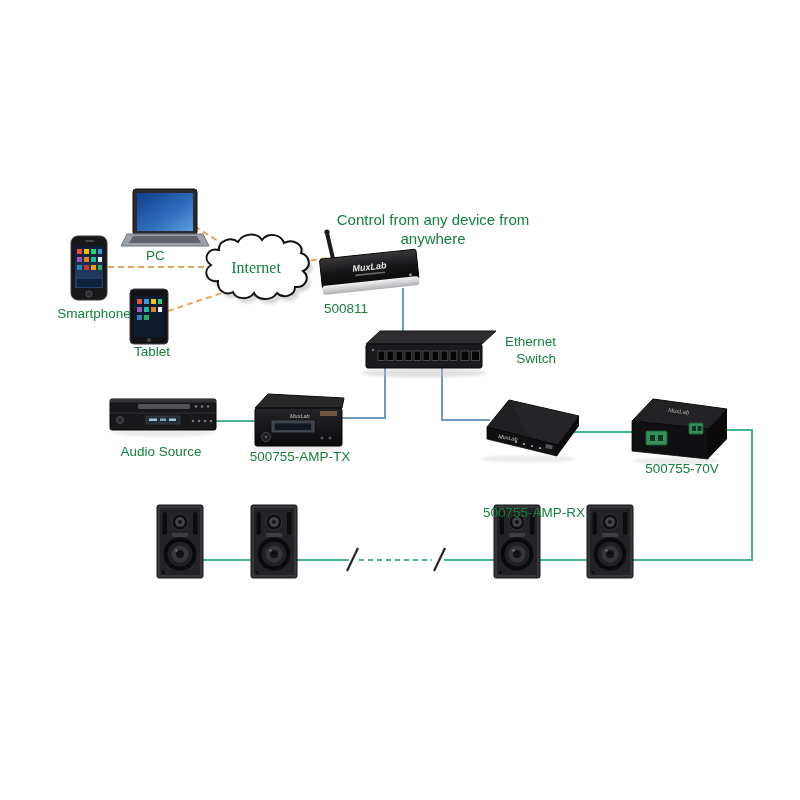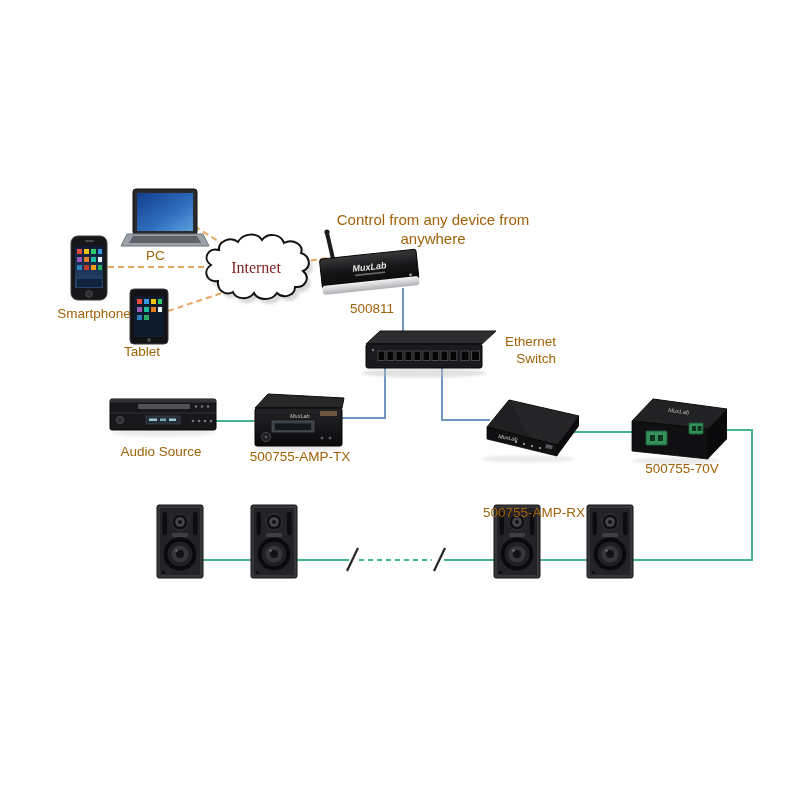--- a/index.html
+++ b/index.html
@@ -1,22 +1,22 @@
 <!DOCTYPE html>
 <html><head>
 <meta charset="utf-8">
 <style>
   html,body{margin:0;padding:0;background:#ffffff;}
   #canvas{position:relative;width:800px;height:800px;background:#ffffff;overflow:hidden;
           font-family:"Liberation Sans",sans-serif;}
   #scene{position:absolute;left:0;top:0;}
-  .lbl{position:absolute;font-size:13.5px;color:#a16207;text-align:center;line-height:1.25;
+  .lbl{position:absolute;font-size:13.5px;color:#15803d;text-align:center;line-height:1.25;
        white-space:nowrap;}
   .lbl.wrap{white-space:normal;}
-  .lbl.serif{font-family:"Liberation Serif",serif;font-size:16px;color:#7f1d1d;}
+  .lbl.serif{font-family:"Liberation Serif",serif;font-size:16px;color:#15803d;}
   .lbl.note{font-size:15px;white-space:normal;}
   svg text{font-family:"Liberation Sans",sans-serif;}
 </style>
 </head>
 <body>
 
 <div id="canvas">
 
 <svg id="scene" width="800" height="800" viewBox="0 0 800 800">
   <defs>
@@ -234,23 +234,23 @@
   </g>
 
   <use href="#spk" x="157" y="505"></use>
   <use href="#spk" x="251" y="505"></use>
   <use href="#spk" x="494" y="505"></use>
   <use href="#spk" x="587" y="505"></use>
 </svg>
 
   <div class="lbl" style="left:44px;top:306px;width:100px;">Smartphone</div>
   <div class="lbl" style="left:108px;top:248px;width:95px;">PC</div>
-  <div class="lbl" style="left:92px;top:344px;width:100px;">Tablet</div>
+  <div class="lbl" style="left:102px;top:344px;width:100px;">Tablet</div>
   <div class="lbl serif" style="left:206px;top:258px;width:100px;">Internet</div>
   <div class="lbl note" style="left:325px;top:211px;width:216px;">Control from any device from anywhere</div>
-  <div class="lbl" style="left:322px;top:301px;width:100px;">500811</div>
+  <div class="lbl" style="left:296px;top:301px;width:100px;">500811</div>
   <div class="lbl wrap" style="left:488px;top:334px;width:68px;text-align:right;">Ethernet Switch</div>
   <div class="lbl" style="left:111px;top:432px;width:100px;margin-top:12px;">Audio Source</div>
   <div class="lbl" style="left:240px;top:449px;width:120px;">500755-AMP-TX</div>
   <div class="lbl" style="left:474px;top:461px;width:120px;margin-top:44px;">500755-AMP-RX</div>
   <div class="lbl" style="left:622px;top:461px;width:120px;">500755-70V</div>
 
 </div>
 
 </body></html>

